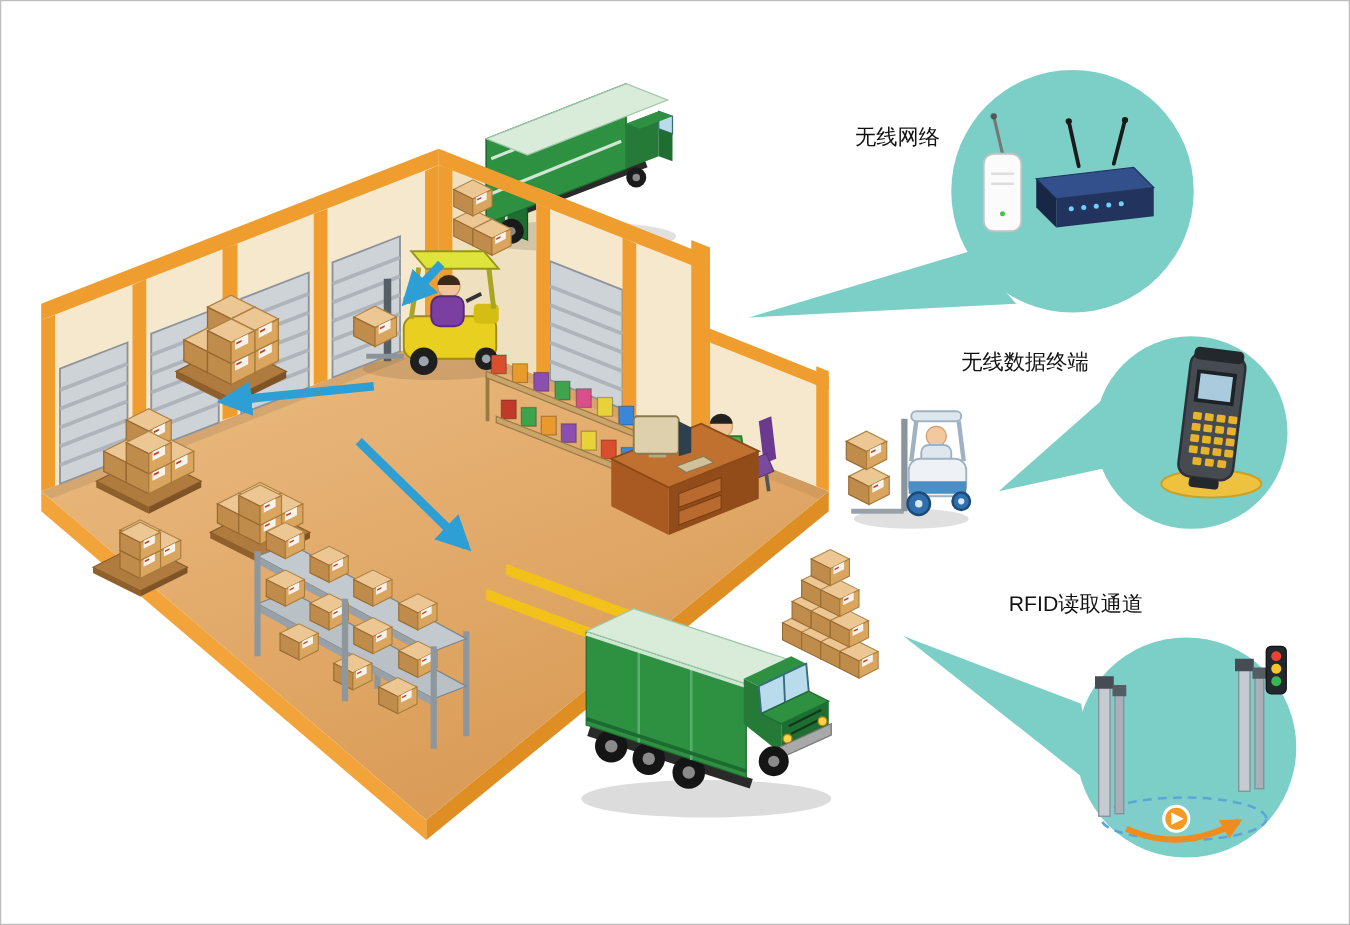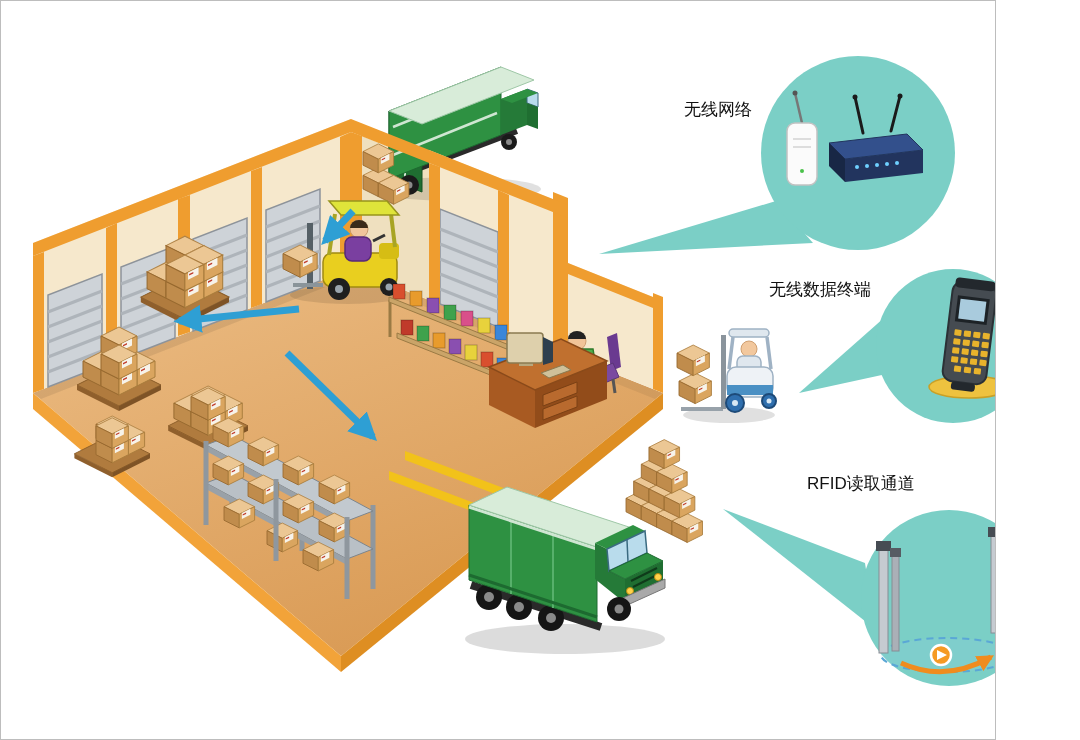--- a/index.html
+++ b/index.html
@@ -1,17 +1,17 @@
 <!DOCTYPE html>
 <html><head>
 <meta charset="utf-8">
 <style>
   html,body{margin:0;padding:0;background:#ffffff;}
   .frame{
-    position:relative;width:996px;height:740px;background:#ffffff;
+    position:relative;width:1080px;height:740px;background:#ffffff;
     border:1px solid #bdbdbd;box-sizing:border-box;overflow:hidden;
     font-family:"Liberation Sans","DejaVu Sans",sans-serif;
   }
   svg{position:absolute;left:0;top:0;}
   .lbl{font-family:"Liberation Sans","DejaVu Sans",sans-serif;font-size:17px;fill:#111;}
 </style>
 </head>
 <body>
 
 <div class="frame">

